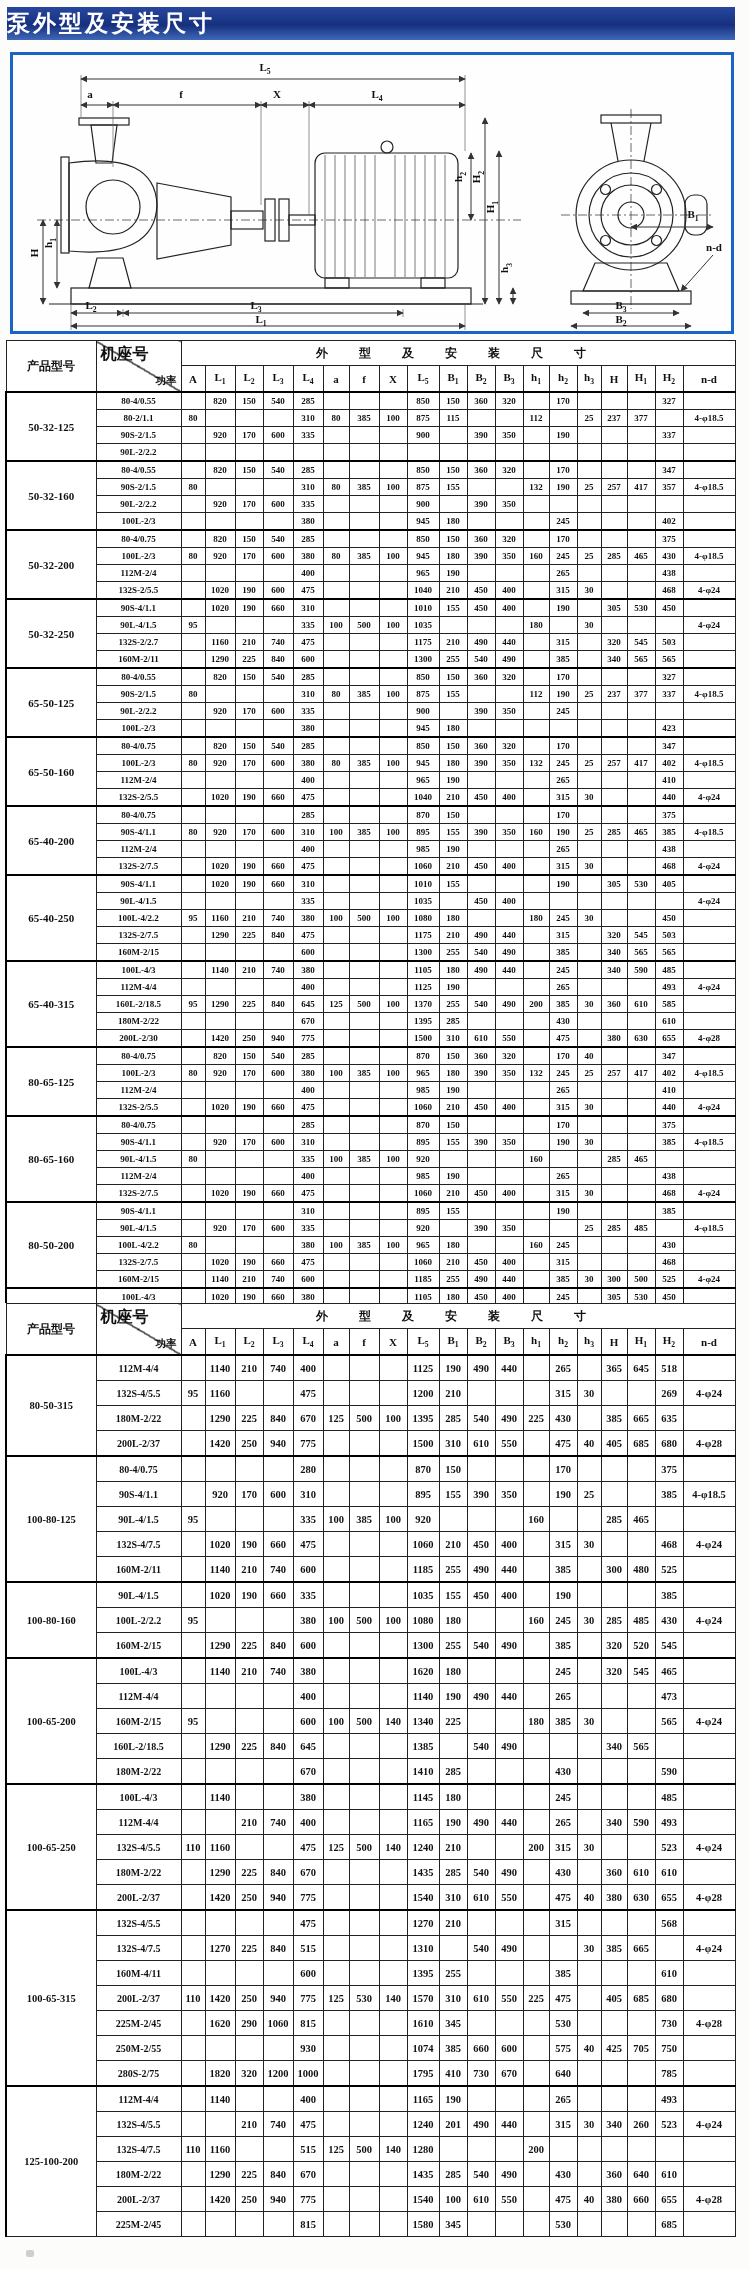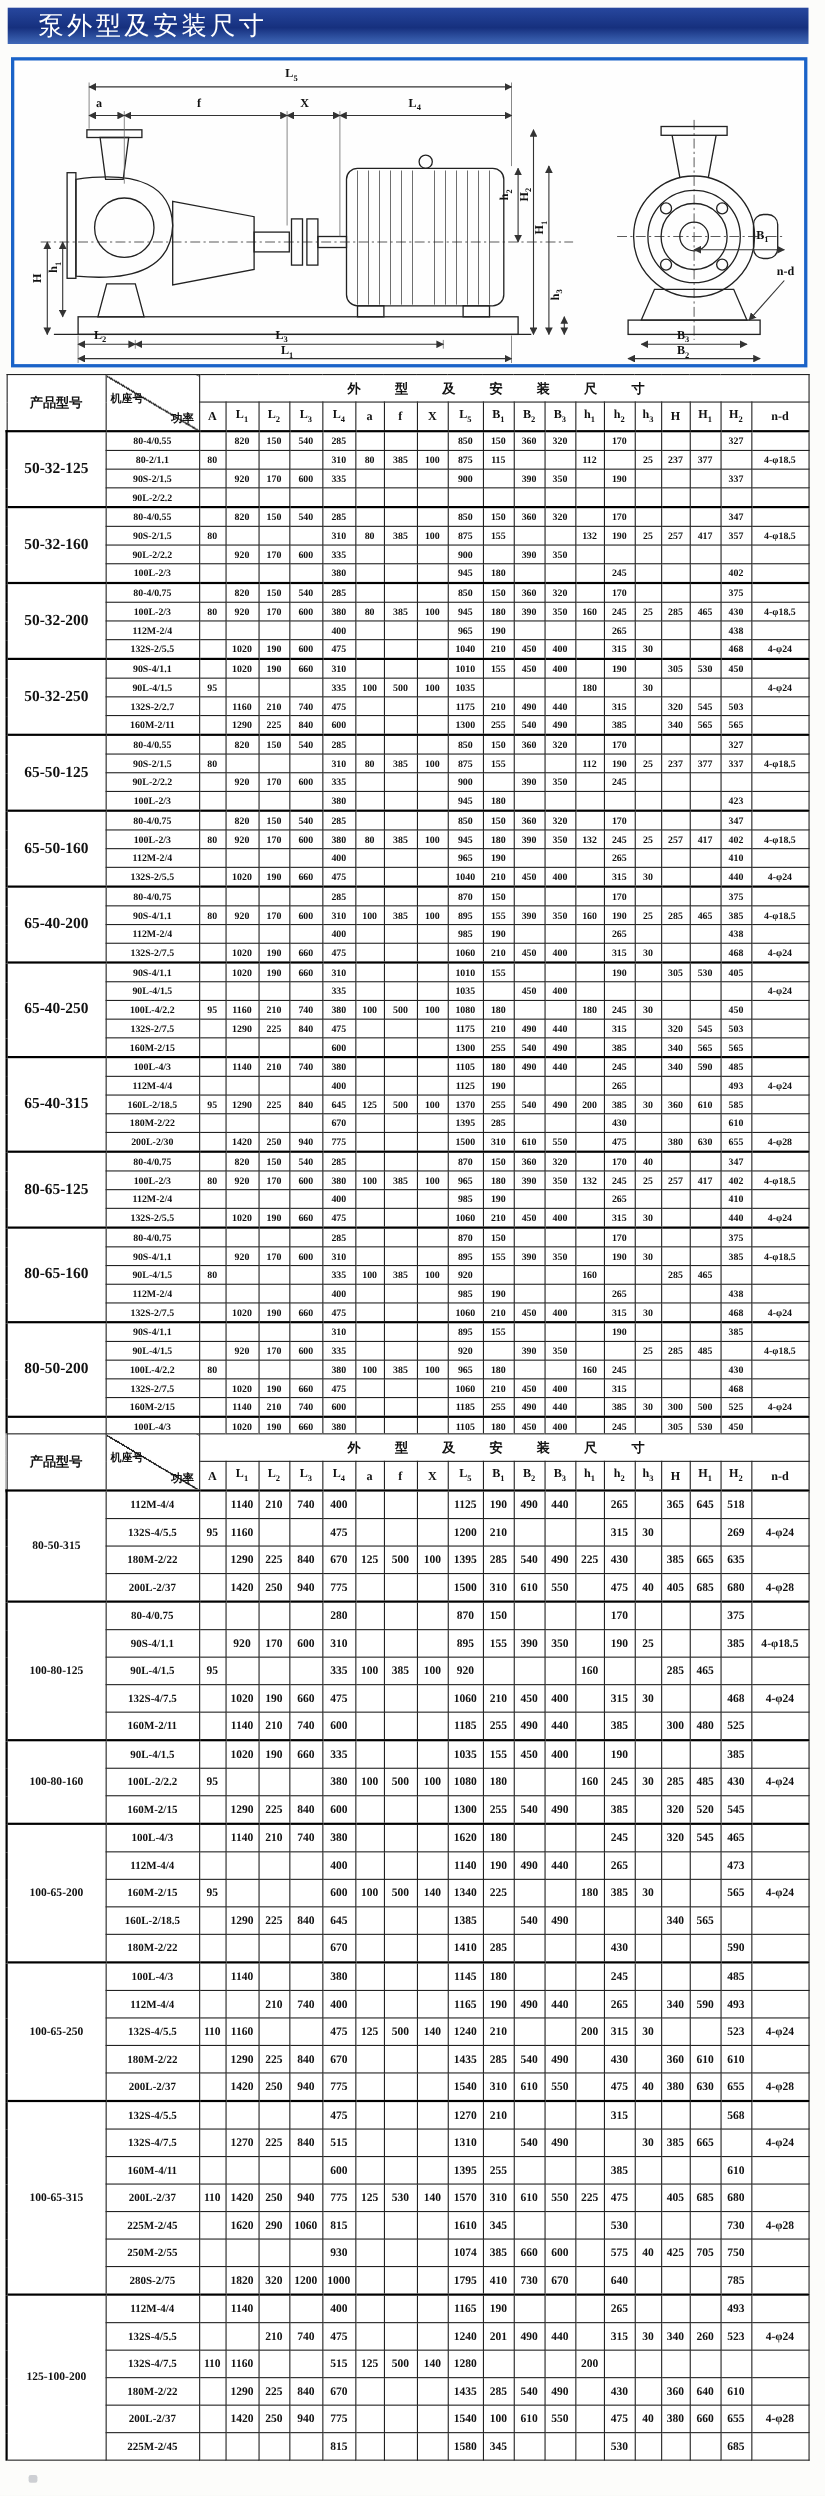--- a/index.html
+++ b/index.html
@@ -1,46 +1,46 @@
 <!DOCTYPE html>
 <html><head>
 <meta charset="utf-8">
 <style>
   html,body{margin:0;padding:0;background:#e9e9e7;}
   .page{position:relative;width:750px;height:2269px;background:#fcfcfa;overflow:hidden;
         font-family:"Liberation Sans",sans-serif;}
   .banner{position:absolute;left:7px;top:7px;width:728px;height:33px;
           background:linear-gradient(180deg,#27479e 0%,#16307e 55%,#3f68b8 100%);
-          color:#fff;font-weight:normal;font-size:23px;line-height:33px;
-          padding-left:28px;letter-spacing:3px;box-sizing:border-box;}
+          color:#fff;font-weight:bold;font-size:23px;line-height:33px;
+          padding-left:0;letter-spacing:3px;box-sizing:border-box;}
   .diagram-box{position:absolute;left:10px;top:52px;width:724px;height:282px;
           border:3px solid #1a63c8;background:#fefefe;box-sizing:border-box;}
   .diagram-inner{position:relative;width:100%;height:100%;}
   .dlab{position:absolute;font:bold 11px "Liberation Serif",serif;color:#111;
         transform:translate(-50%,0);white-space:nowrap;background:rgba(255,255,255,.0);}
   .dlab.rot{transform:translate(-50%,-50%) rotate(-90deg);}
   .dlab sub, th sub{font-size:70%;}
   table.dims{position:absolute;left:5px;border-collapse:collapse;table-layout:fixed;
         background:#fff;}
   #t1{top:340px;} #t2{top:1303px;}
   .dims th,.dims td{border:1px solid #222;text-align:center;vertical-align:middle;
         padding:0;overflow:hidden;white-space:nowrap;color:#111;font-weight:bold;}
   .dims th{font-family:"Liberation Serif",serif;}
   .dims thead tr:first-child th{height:24px;font-size:12px;}
   .dims thead tr:last-child th{height:25px;font-size:11px;}
   .dims th.span-title{letter-spacing:14px;font-size:13px;}
   .dims th.prod{font-size:12px;}
   .dims th.diag{position:relative;
         background:linear-gradient(to top right,transparent calc(50% - 0.7px),#222 calc(50% - 0.7px),#222 calc(50% + 0.7px),transparent calc(50% + 0.7px));}
-  .dims th.diag .fr{position:absolute;left:4px;top:14px;font-size:10px;}
+  .dims th.diag .fr{position:absolute;left:4px;top:3px;font-size:16px;}
   .dims th.diag .pw{position:absolute;right:4px;bottom:3px;font-size:10.5px;}
   .dims td{font-family:"Liberation Serif",serif;}
   #t1 td{height:16px;font-size:9px;line-height:10px;}
   #t2 td{height:24px;font-size:10.5px;}
-  #t1 td.model{font-size:14px;} #t2 td.model{font-size:10.5px;}
+  #t1 td.model{font-size:11px;} #t2 td.model{font-size:10.5px;}
   #t1 td.motor{font-size:9px;} #t2 td.motor{font-size:10px;}
   .dims tr.gs td{border-top:2px solid #000;}
   .dims tbody td.model{border-left:2px solid #000;}
   svg .ln{stroke:#222;fill:none;stroke-width:1.2;}
   svg .fin{stroke:#222;stroke-width:.6;}
   svg .dim{stroke:#333;stroke-width:1;}
   svg .ext{stroke:#666;stroke-width:.7;}
   svg .cl{stroke:#444;stroke-width:.8;stroke-dasharray:9 3 2 3;}
   .smudge{position:absolute;left:26px;top:2250px;width:8px;height:7px;background:#b9bcc2;border-radius:2px;opacity:.7;}
 </style>

